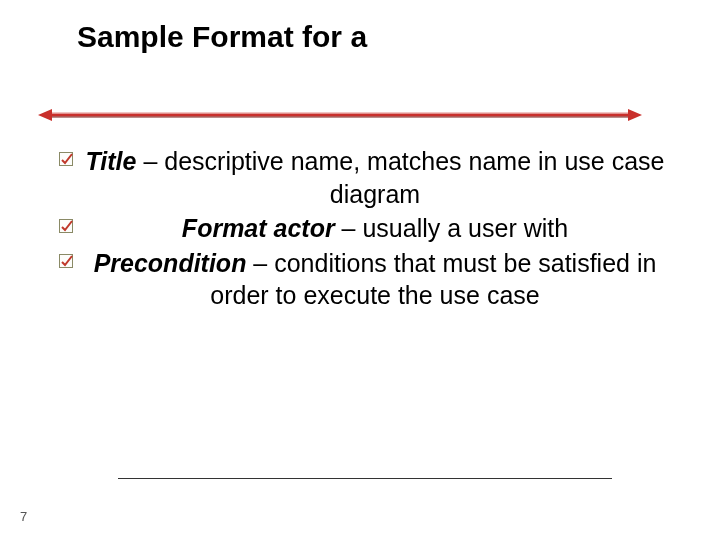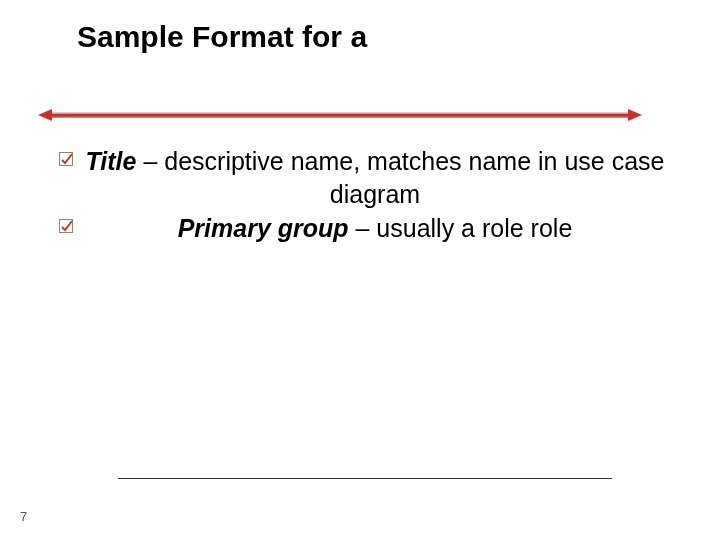--- a/index.html
+++ b/index.html
@@ -104,24 +104,33 @@
       <span class="term">Title</span><span> – descriptive name, matches name in use case diagram</span>
     </div>
 
     <div class="item">
       <span class="bullet">
         <svg width="14" height="14" viewBox="0 0 14 14">
           <rect x="0.5" y="0.5" width="13" height="13" fill="#fdfdfb" stroke="#8a8a66" stroke-width="1"></rect>
           <path d="M3 8 L6 11 L13 2" fill="none" stroke="#c0392b" stroke-width="2"></path>
         </svg>
       </span>
-      <span class="term">Primary group</span><span> – usually a role role</span>
+      <span class="term">Format actor</span><span> – usually a user with</span>
     </div>
 
 
+    <div class="item">
+      <span class="bullet">
+        <svg width="14" height="14" viewBox="0 0 14 14">
+          <rect x="0.5" y="0.5" width="13" height="13" fill="#fdfdfb" stroke="#8a8a66" stroke-width="1"></rect>
+          <path d="M3 8 L6 11 L13 2" fill="none" stroke="#c0392b" stroke-width="2"></path>
+        </svg>
+      </span>
+      <span class="term">Precondition</span><span> – conditions that must be satisfied in order to execute the use case</span>
+    </div>
 
   </div>
 
   <div class="footer-rule"></div>
 
   <div class="page-num">7</div>
 
 </div>
 
 </body></html>

